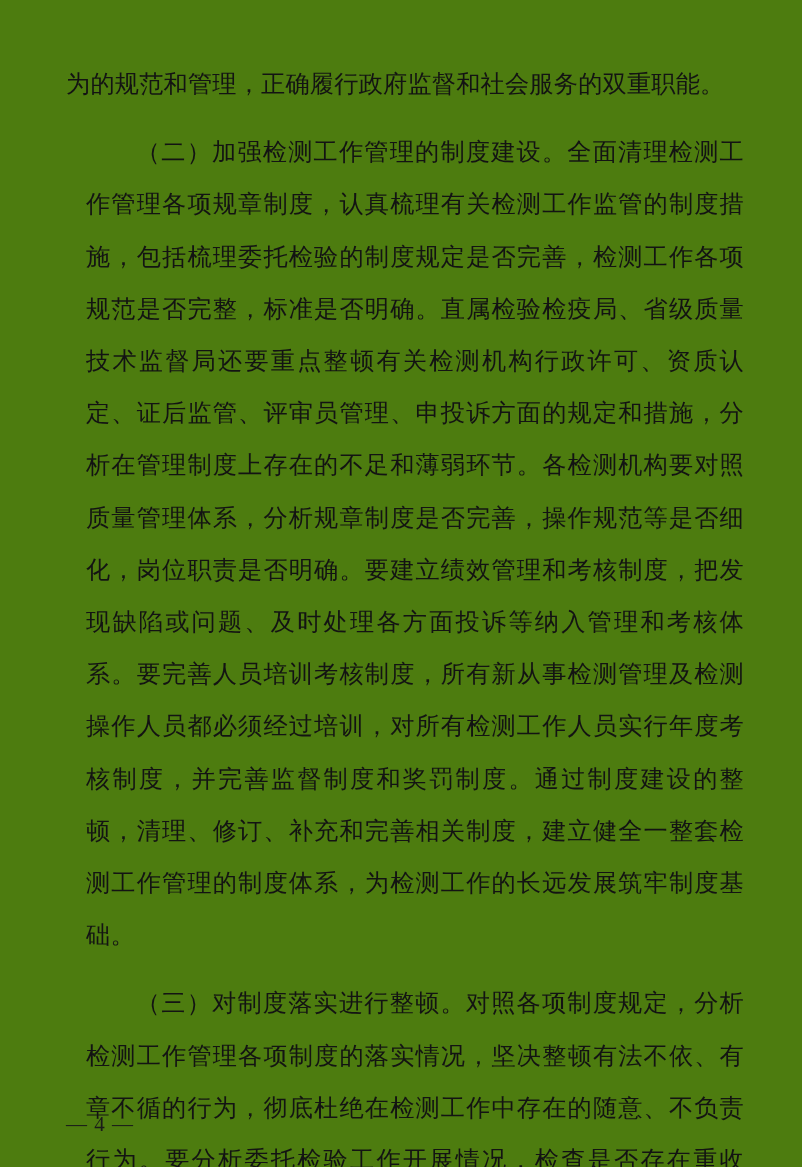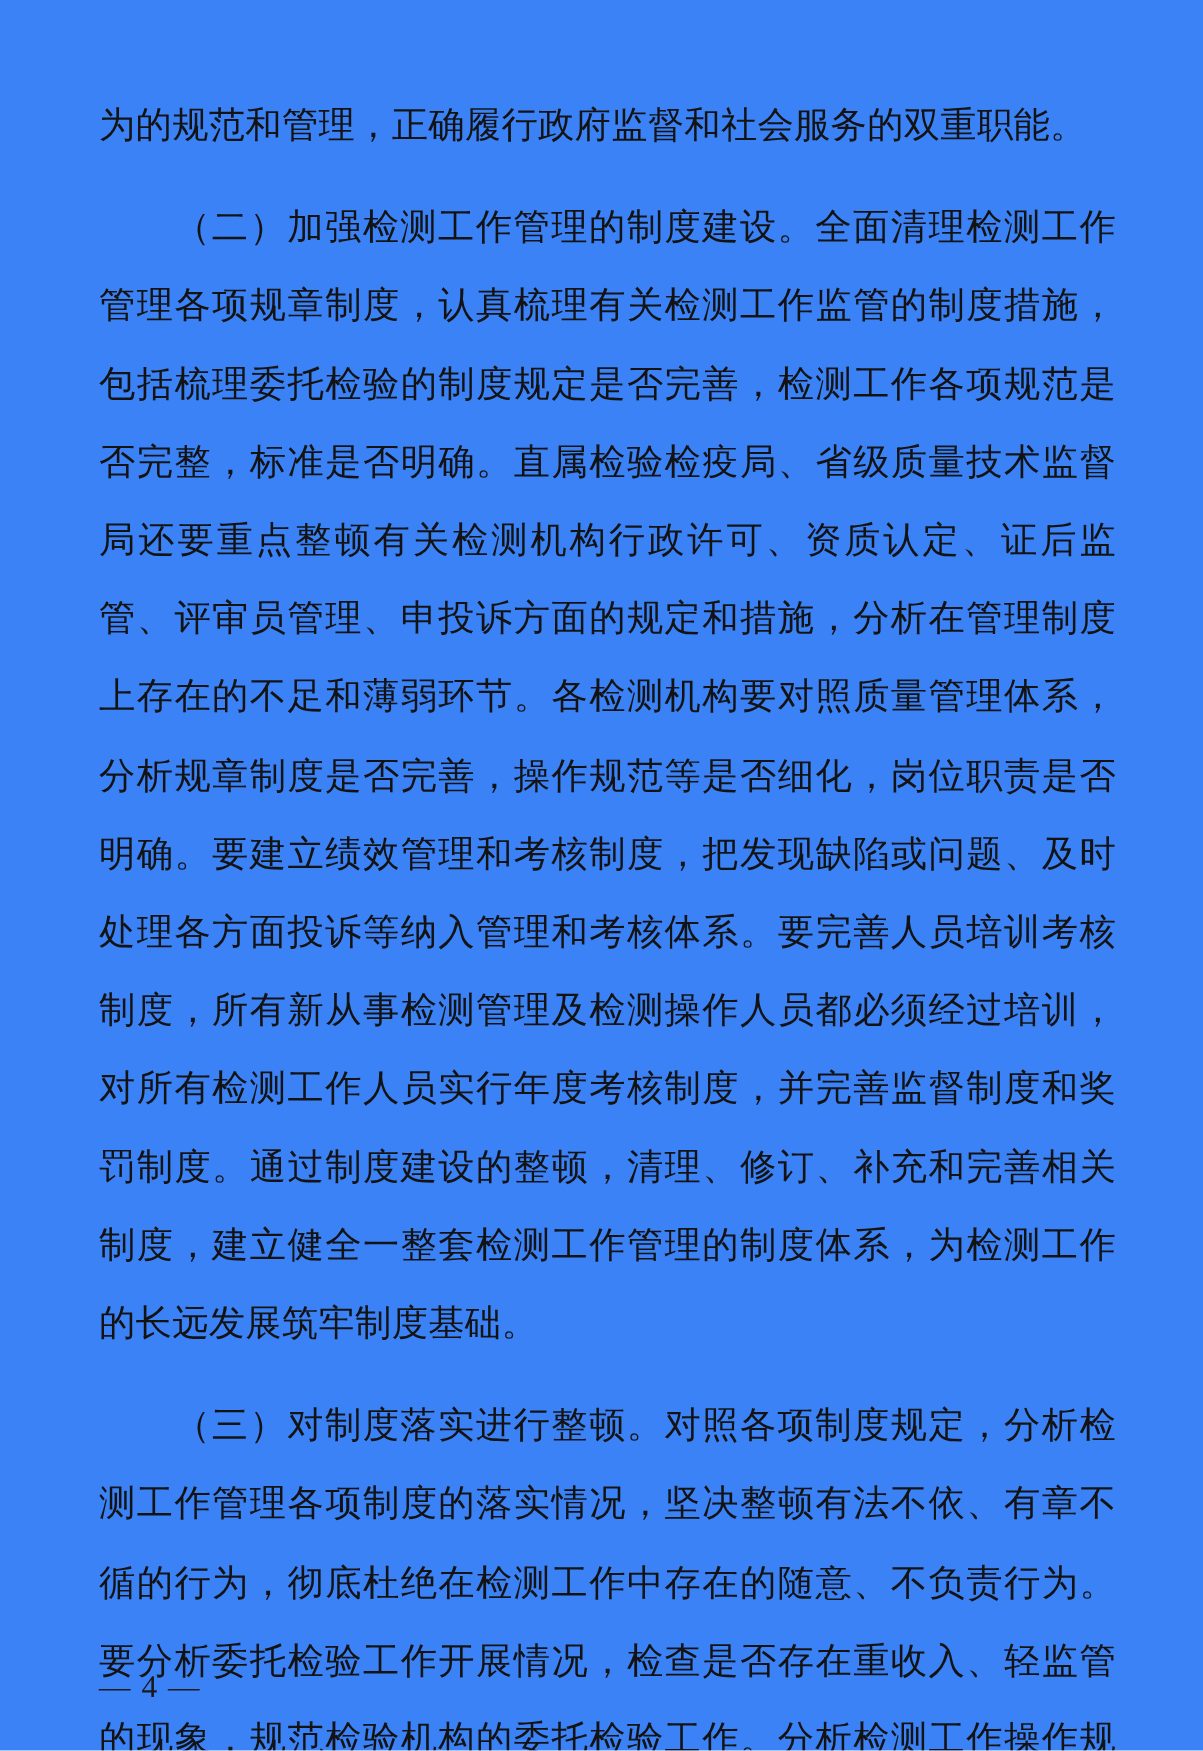--- a/index.html
+++ b/index.html
@@ -5,21 +5,21 @@
 <style>
   html, body {
     margin: 0;
     padding: 0;
     background: #ffffff;
   }
   .page {
     position: relative;
     width: 802px;
     height: 1167px;
-    background: #3b82f6;
+    background: #4d7c0f;
     overflow: hidden;
     font-family: "Liberation Serif", "DejaVu Serif", serif;
     color: #141414;
   }
   .page-inner {
     position: absolute;
     left: 66px;
     top: 58px;
     width: 678px;
   }
@@ -27,20 +27,21 @@
     font-size: 24.2px;
     line-height: 52.2px;
     letter-spacing: 0.2px;
     text-align: justify;
     text-justify: inter-ideograph;
     margin: 0;
     color: #131313;
   }
   .indent {
     text-indent: 50px;
+    margin-left: 20px;
   }
   .gap {
     height: 16px;
   }
   .footer {
     position: absolute;
     left: 66px;
     bottom: 28px;
     width: 678px;
     font-size: 21px;

